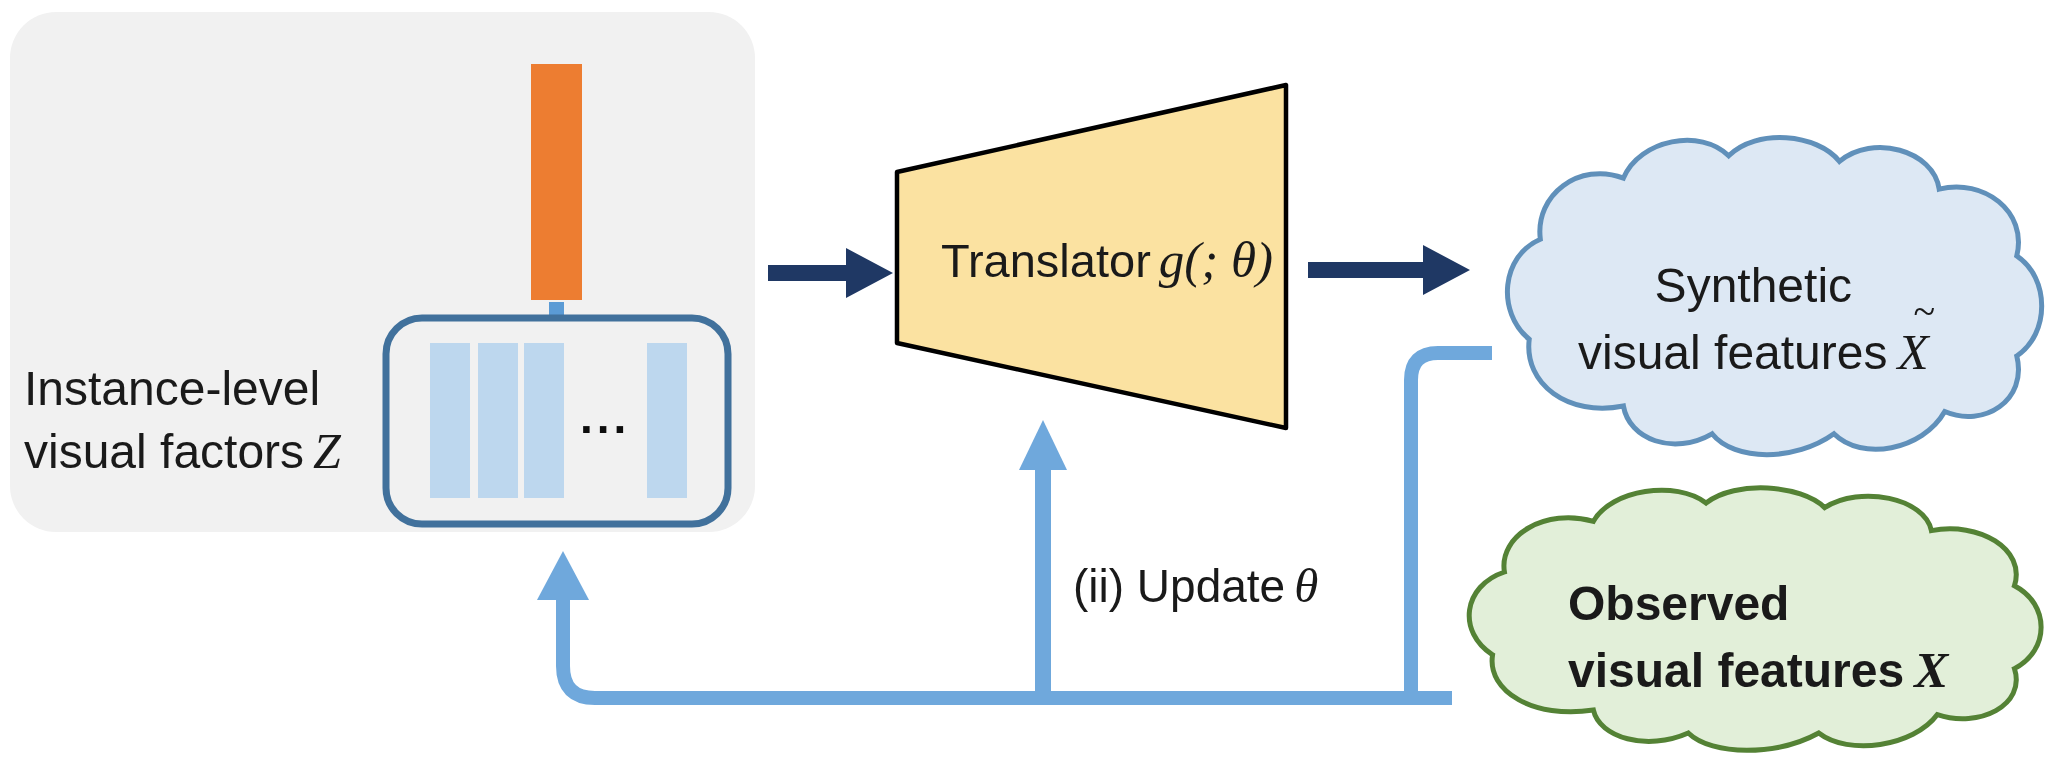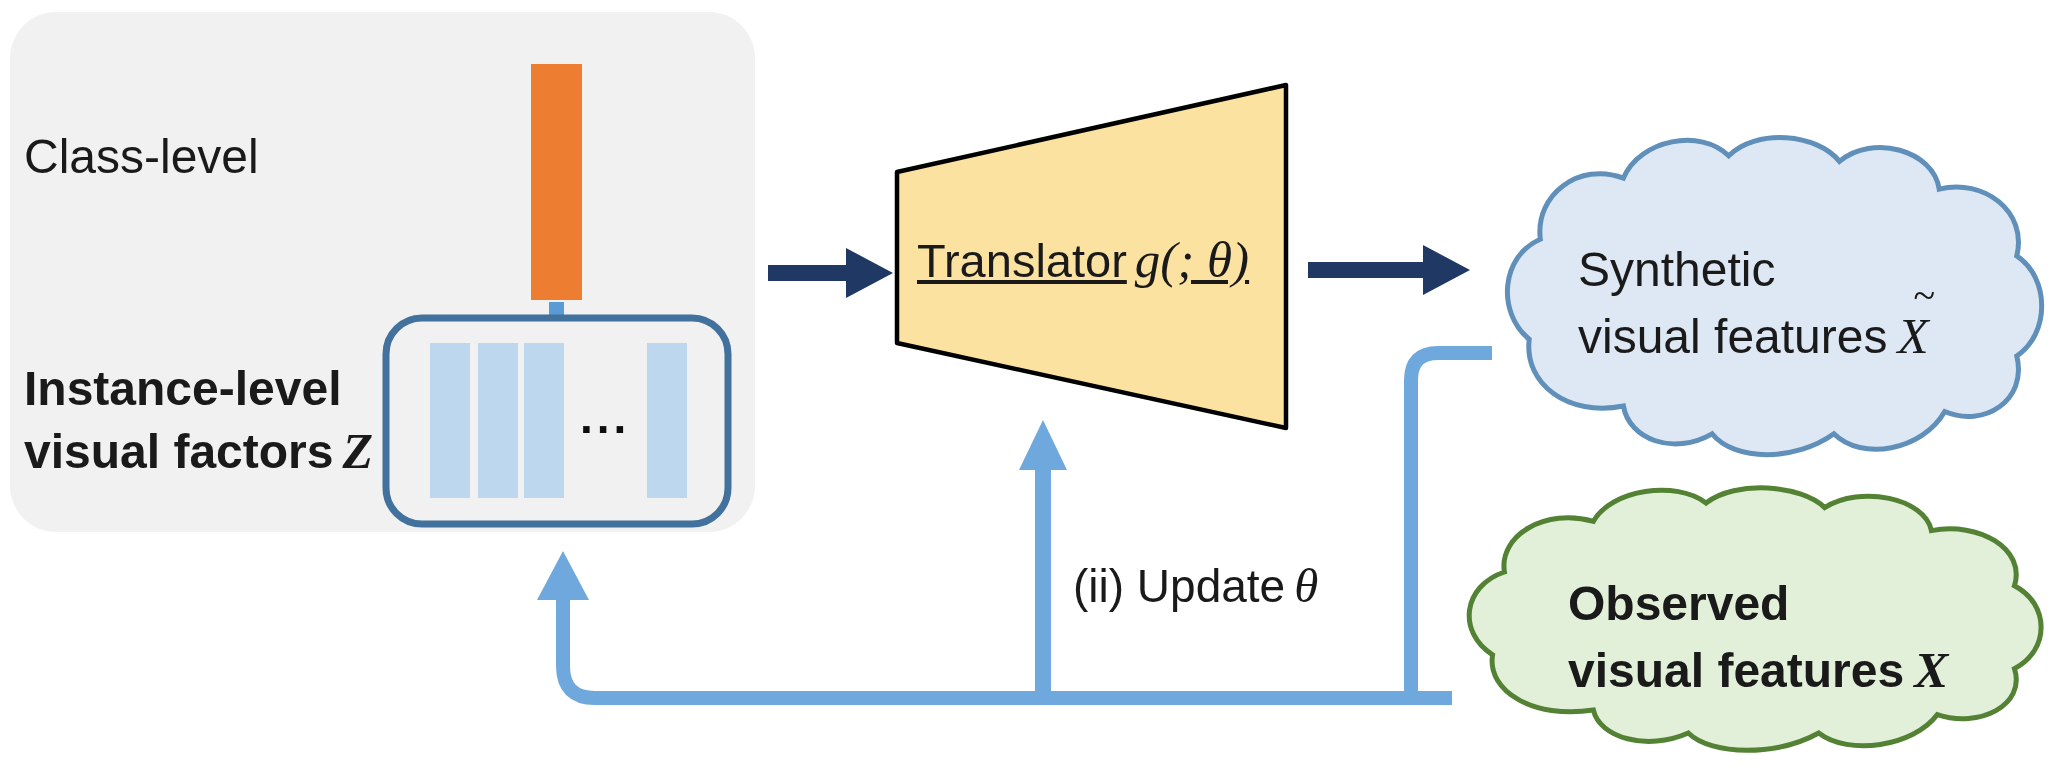--- a/index.html
+++ b/index.html
@@ -28,29 +28,29 @@
   .cloud-obs    {fill:var(--observed-fill);stroke:var(--observed-border);}
 
   
   .lbl{position:absolute;white-space:nowrap;}
   .m{font-family:"Liberation Serif", serif;font-style:italic;}
 
   .class-label, .instance-label{
     left:24px;font-size:48px;line-height:62px;letter-spacing:0;
   }
   .class-label{top:126px;}
-  .instance-label{top:358px;font-weight:bold;}
+  .instance-label{top:358px;}
   .class-label .m,.instance-label .m{font-size:50px;margin-left:9px;}
 
   .translator-label{
-    left:917px;top:231px;width:380px;font-size:47px;text-decoration:underline;
+    left:917px;top:231px;width:380px;text-align:center;font-size:47px;
   }
   .translator-label .m{font-size:51px;margin-left:8px;}
 
-  .synthetic-label{left:1578px;top:237px;font-size:48px;line-height:66px;}
+  .synthetic-label{left:1578px;top:253px;font-size:48px;line-height:66px;text-align:center;}
   .observed-label {left:1568px;top:570px;font-size:48px;line-height:67px;font-weight:bold;}
   .synthetic-label .m,.observed-label .m{font-size:51px;margin-left:10px;}
 
   .xtilde{position:relative;display:inline-block;}
   .xtilde .tld{
     position:absolute;left:16px;top:-27px;
     font-style:normal;font-size:40px;line-height:40px;
     font-family:"Liberation Serif", serif;
   }
 
@@ -106,21 +106,20 @@
     <polygon class="fb-head" points="563,551 537,600 589,600"></polygon>
     <path class="fb-line thick" d="M 1043 705 L 1043 466"></path>
     <polygon class="fb-head" points="1043,420 1019,470 1067,470"></polygon>
     <path class="fb-line" d="M 1411 705 L 1411 380 Q 1411 353 1438 353 L 1492 353"></path>
 
     <use href="#cloudShape" class="cloud-syn" transform="translate(1496,128) scale(2.77,2.78)"></use>
     <use href="#cloudShape" class="cloud-obs" transform="translate(1457,480) scale(2.965,2.30)"></use>
   </svg>
 
   <div class="lbl class-label">
-    <div><span>Class-level</span></div>
   </div>
 
   <div class="lbl instance-label">
     <div><span>Instance-level</span></div>
     <div>
       <span>visual factors</span><span class="m">Z</span>
     </div>
   </div>
 
   <div class="lbl ellipsis">...</div>

